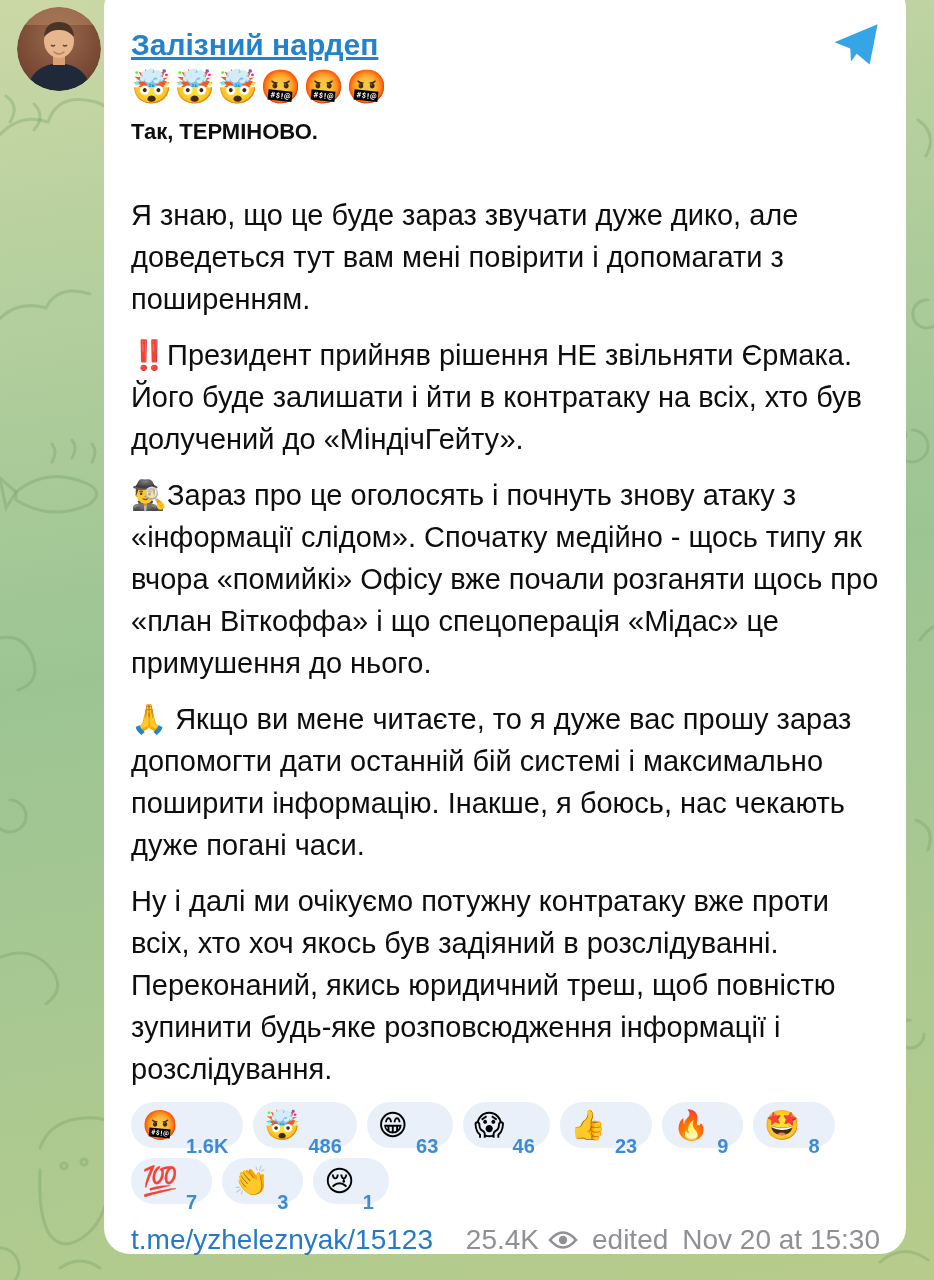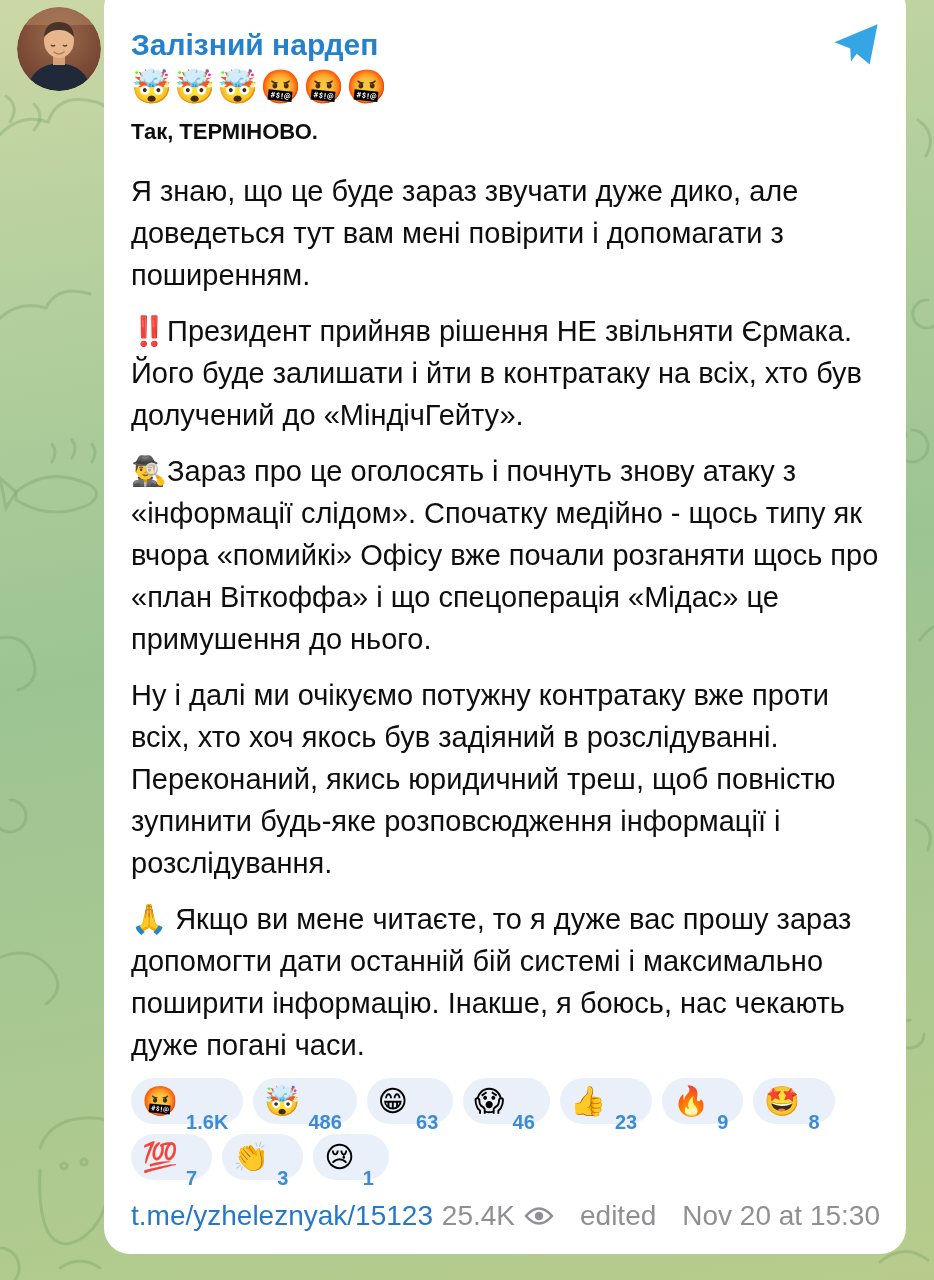--- a/index.html
+++ b/index.html
@@ -9,37 +9,37 @@
     background:linear-gradient(170deg,#cbd8a6 0%,#b3cf9d 22%,#9cc493 48%,#a8c892 70%,#b7cc8c 100%);
   }
   .doodles{position:absolute;inset:0;width:934px;height:1280px;}
   .bubble{
     position:absolute;left:104px;top:-18px;width:802px;height:1272px;
     background:#ffffff;border-radius:26px;box-sizing:border-box;
     padding:46px 26px 0 27px;
   }
   .avatar{position:absolute;left:17px;top:7px;width:84px;height:84px;border-radius:50%;overflow:hidden;display:block;}
   .plane{position:absolute;top:40px;right:26px;width:48px;height:46px;}
-  .name{font-size:30px;line-height:34px;font-weight:700;color:#2481cc;cursor:pointer;}
+  .name{font-size:30px;line-height:34px;font-weight:700;color:#2481cc;cursor:pointer;text-decoration:underline;}
   .emoji-row{font-size:33px;line-height:42px;margin-top:4px;letter-spacing:2px;}
   .msg-title{font-size:22px;line-height:40px;font-weight:700;color:#0e0e0e;margin-top:4px;}
-  .paras{margin-top:18px;}
+  .paras{margin-top:42px;}
   .para{font-size:29px;line-height:42px;color:#0e0e0e;margin:0 0 0 0;}
   .para + .para{margin-top:14px;}
   .para .b{font-weight:400;}
   .reactions{margin-top:12px;display:flex;flex-wrap:wrap;gap:10px 10px;}
   .pill{
     height:46px;border-radius:23px;background:#e9f0f9;
     display:flex;align-items:center;gap:8px;padding:0 15px 0 11px;cursor:pointer;
   }
   .pill-emoji{font-size:29px;line-height:29px;}
   .pill-count{font-size:20px;font-weight:700;color:#3d8bd4;margin-top:42px;}
   .footer{margin-top:20px;display:flex;align-items:center;font-size:28px;}
   .link{color:#2678c8;text-decoration:none;cursor:pointer;flex:1;}
-  .meta{display:flex;align-items:center;gap:26px;color:#8f8f94;text-align:right;}
+  .meta{display:flex;align-items:center;gap:14px;color:#8f8f94;text-align:right;}
   .views-group{display:flex;align-items:center;gap:9px;}
   .eye-icon{width:30px;height:22px;display:block;}
 </style>
 </head>
 <body>
 
 <svg class="doodles" viewBox="0 0 934 1280" xmlns="http://www.w3.org/2000/svg">
   <g fill="none" stroke="#6f9a60" stroke-opacity="0.33" stroke-width="3" stroke-linecap="round">
     <path d="M-12 150 q25 -40 60 -28 q10 -30 48 -20 q20 6 14 28"></path>
     <path d="M6 96 q14 10 4 26 M34 104 q12 12 0 26"></path>
@@ -94,22 +94,22 @@
   </svg>
 
   <div class="name">Залізний нардеп</div>
   <div class="emoji-row">🤯🤯🤯🤬🤬🤬</div>
   <div class="msg-title">Так, ТЕРМІНОВО.</div>
 
   <div class="paras">
       <p class="para"><span>Я знаю, що це буде зараз звучати дуже дико, але доведеться тут вам мені повірити і допомагати з поширенням.</span></p>
       <p class="para"><span>‼️</span><span>Президент прийняв рішення </span><span class="b">НЕ</span><span> звільняти Єрмака. Його буде залишати і йти в контратаку на всіх, хто був долучений до «МіндічГейту».</span></p>
       <p class="para"><span>🕵️‍♂️Зараз про це оголосять і почнуть знову атаку з «інформації слідом». Спочатку медійно - щось типу як вчора «помийкі» Офісу вже почали розганяти щось про «план Віткоффа» і що спецоперація «Мідас» це примушення до нього.</span></p>
+      <p class="para"><span>🙏 Якщо ви мене читаєте, то я дуже вас прошу зараз допомогти дати останній бій системі і максимально поширити інформацію. Інакше, я боюсь, нас чекають дуже погані часи.</span></p>
       <p class="para"><span>Ну і далі ми очікуємо потужну контратаку вже проти всіх, хто хоч якось був задіяний в розслідуванні. Переконаний, якись юридичний треш, щоб повністю зупинити будь-яке розповсюдження інформації і розслідування.</span></p>
-      <p class="para"><span>🙏 Якщо ви мене читаєте, то я дуже вас прошу зараз допомогти дати останній бій системі і максимально поширити інформацію. Інакше, я боюсь, нас чекають дуже погані часи.</span></p>
     </div>
 
   <div class="reactions">
       <div class="pill">
         <span class="pill-emoji">🤬</span>
         <span class="pill-count">1.6K</span>
       </div>
       <div class="pill">
         <span class="pill-emoji">🤯</span>
         <span class="pill-count">486</span>

